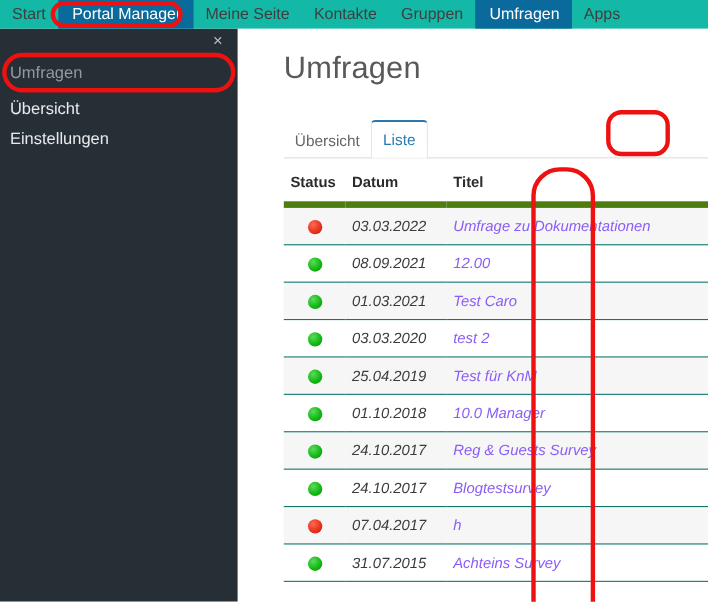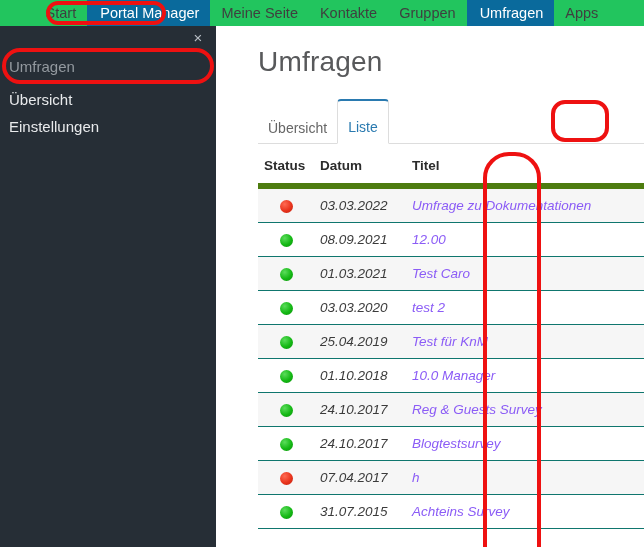--- a/index.html
+++ b/index.html
@@ -18,25 +18,24 @@
     height: 547px;
     overflow: hidden;
   }
 
   
   .topnav {
     position: absolute;
     top: 0; left: 0;
     width: 644px;
     height: 26px;
-    background: #22c55e;
+    background: #14b8a6;
     display: flex;
     align-items: stretch;
     z-index: 6;
-    justify-content: center;
   }
   .nav-item {
     display: flex;
     align-items: center;
     padding: 0 11px;
     font-size: 14.5px;
     color: #3f3f3f;
     white-space: nowrap;
     height: 26px;
     line-height: 26px;
@@ -123,21 +122,21 @@
     bottom: -1px;
     line-height: 16px;
   }
   .tab.active {
     color: #2a7ab0;
     background: #ffffff;
     border: 1px solid #dddddd;
     border-bottom: 1px solid #ffffff;
     border-top: 2px solid #2a7ab0;
     border-radius: 4px 4px 0 0;
-    padding-top: 18px;
+    padding-top: 8px;
   }
 
   
   .table-wrap {
     position: absolute;
     top: 128px; left: 42px;
     width: 402px;
   }
   table.survey-table {
     border-collapse: collapse;

